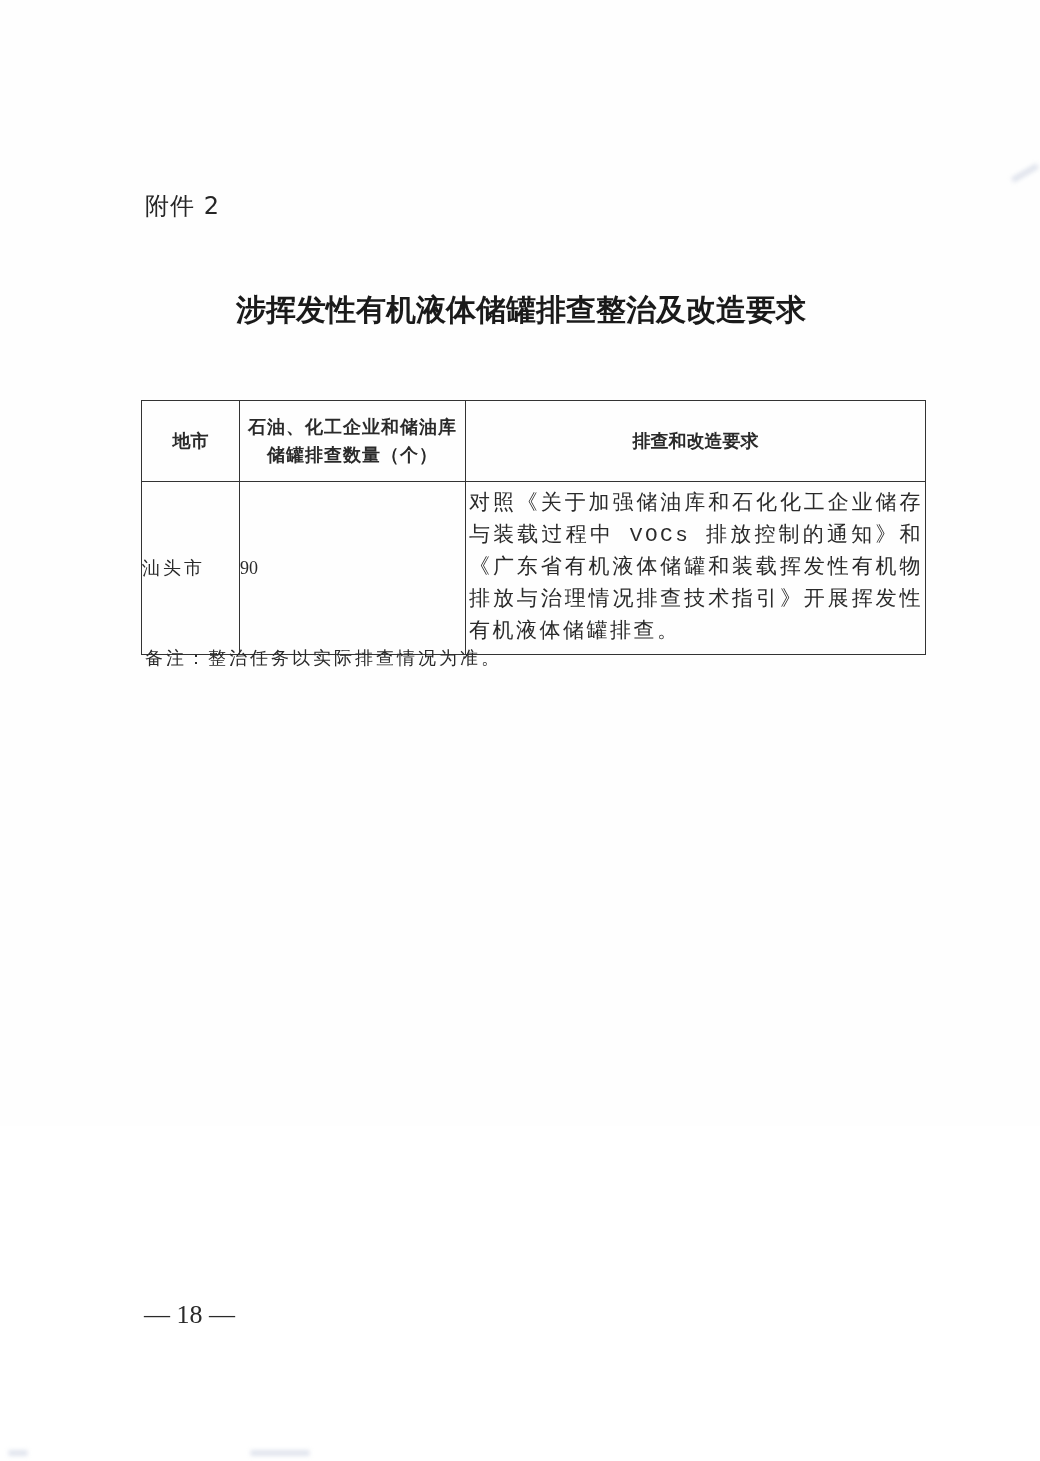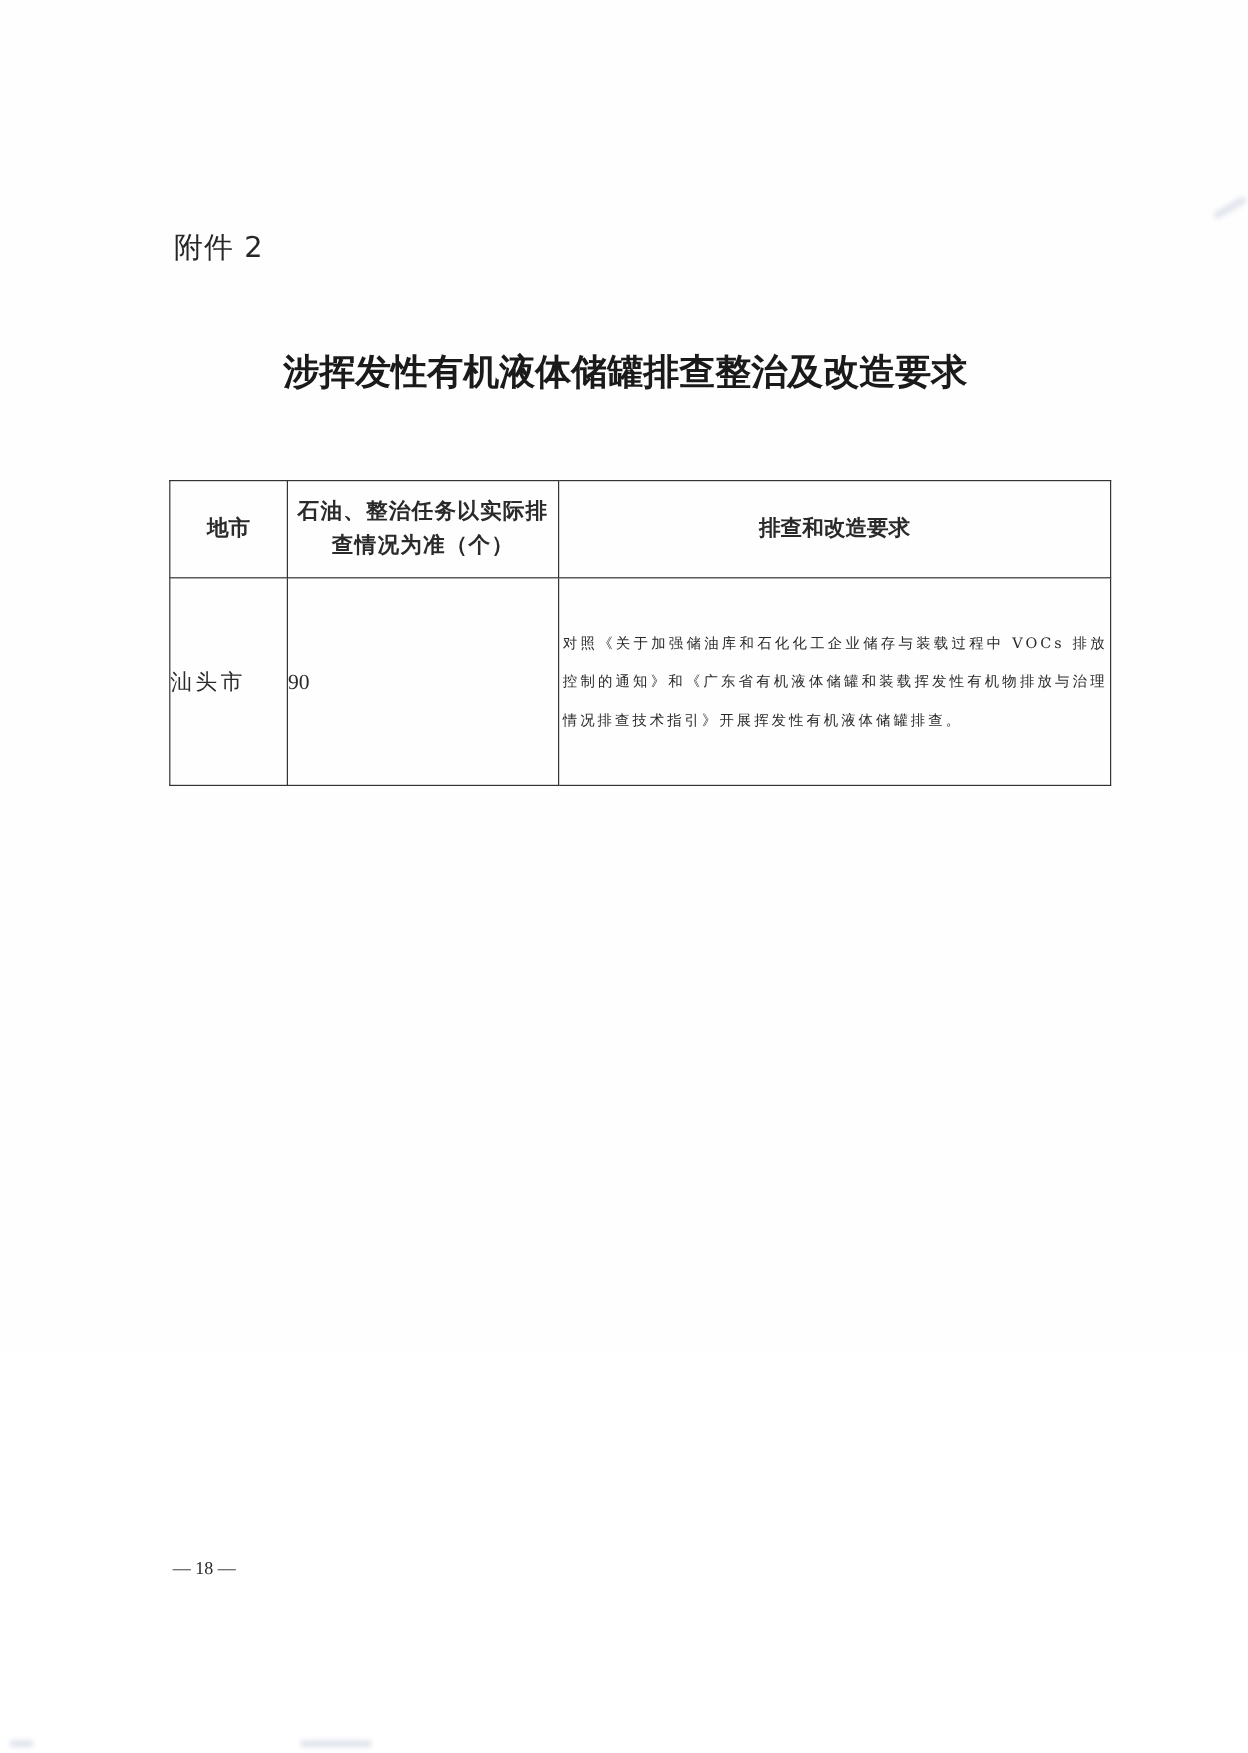--- a/index.html
+++ b/index.html
@@ -75,21 +75,22 @@
     .th-count-text {
       display: inline-block;
       letter-spacing: 1px;
     }
     .req-text {
       padding: 0 2px 0 3px;
       text-align: justify;
       text-align-last: left;
       line-height: 32px;
       letter-spacing: 2.5px;
-      font-size: 12px;
+      font-size: 21px;
+      font-family: Liberation Mono, monospace;
     }
     .count-value {
       font-family: "Liberation Serif", "DejaVu Serif", serif;
       font-size: 20px;
     }
     .city-value {
       letter-spacing: 3px;
     }
     .note {
       position: absolute;
@@ -97,21 +98,21 @@
       top: 646px;
       font-size: 18px;
       letter-spacing: 3px;
       color: #2a2a2a;
     }
     .page-number {
       position: absolute;
       left: 144px;
       top: 1300px;
       font-family: "Liberation Serif", "DejaVu Serif", serif;
-      font-size: 15px;
+      font-size: 26px;
       color: #2a2a2a;
       white-space: nowrap;
     }
     .scan-artifact {
       position: absolute;
       width: 30px;
       height: 6px;
       background: rgba(170,180,205,0.35);
       border-radius: 4px;
       filter: blur(2px);
@@ -129,35 +130,36 @@
   <table class="req-table">
     <colgroup>
       <col class="col-city">
       <col class="col-count">
       <col class="col-req">
     </colgroup>
     <thead>
       <tr>
         <th>地市</th>
         <th>
-          <span class="th-count-text">石油、整治任务以实际排查情况为准（个）</span>
+          <span class="th-count-text">石油、化工企业和储油库储罐排查数量（个）</span>
         </th>
         <th>排查和改造要求</th>
       </tr>
     </thead>
     <tbody>
       <tr>
         <td class="cell-center city-value">汕头市</td>
         <td class="cell-center count-value">90</td>
         <td>
           <div class="req-text">对照《关于加强储油库和石化化工企业储存与装载过程中 VOCs 排放控制的通知》和《广东省有机液体储罐和装载挥发性有机物排放与治理情况排查技术指引》开展挥发性有机液体储罐排查。</div>
         </td>
       </tr>
     </tbody>
   </table>
 
+  <div class="note">备注：整治任务以实际排查情况为准。</div>
 
   <div class="page-number">— 18 —</div>
 
   <div class="scan-artifact" style="left:1010px; top:170px; transform:rotate(-30deg);"></div>
   <div class="scan-artifact" style="left:8px; top:1450px; width:20px;"></div>
   <div class="scan-artifact" style="left:250px; top:1450px; width:60px;"></div>
 </div>
 
 </body></html>

